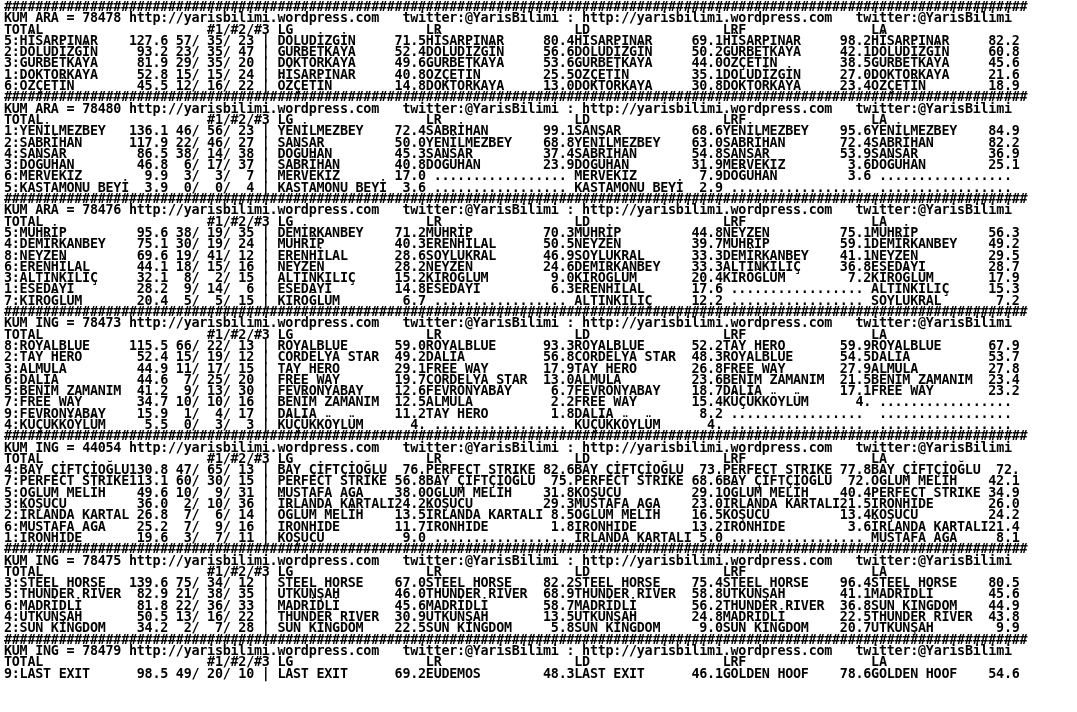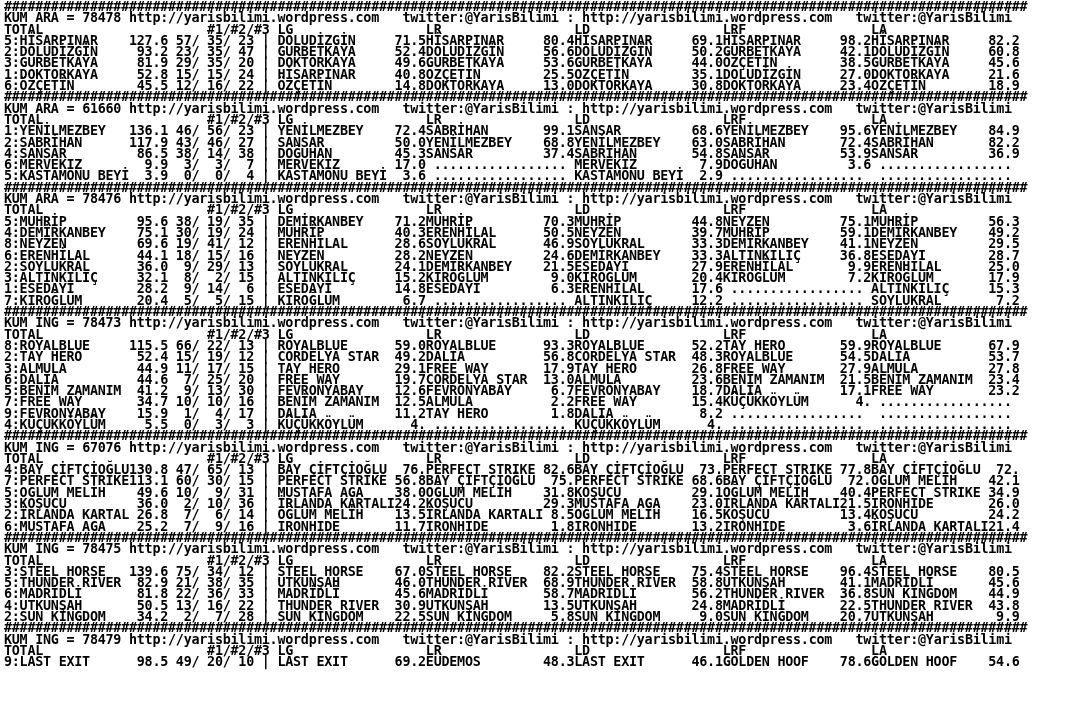--- a/index.html
+++ b/index.html
@@ -28,58 +28,59 @@
 <div id="report">
     <div class="ln"><span>###################################################################################################################################</span></div>
     <div class="ln"><span>KUM ARA = </span><span>78478 </span><span>http://yarisbilimi.wordpress.com</span><span>   </span><span>twitter:@YarisBilimi</span><span> : </span><span>http://yarisbilimi.wordpress.com</span><span>   </span><span>twitter:@YarisBilimi</span></div>
     <div class="ln"><span>TOTAL                     #1/#2/#3 LG                 LR                 LD                 LRF                LA</span></div>
     <div class="ln"><span>5:HİSARPINAR    127.6 57/ 35/ 23 | </span><span>DOLUDİZGİN     71.5HİSARPINAR     80.4HİSARPINAR     69.1HİSARPINAR     98.2HİSARPINAR     82.2</span></div>
     <div class="ln"><span>2:DOLUDİZGİN     93.2 23/ 35/ 47 | </span><span>GURBETKAYA     52.4DOLUDİZGİN     56.6DOLUDİZGİN     50.2GURBETKAYA     42.1DOLUDİZGİN     60.8</span></div>
     <div class="ln"><span>3:GURBETKAYA     81.9 29/ 35/ 20 | </span><span>DOKTORKAYA     49.6GURBETKAYA     53.6GURBETKAYA     44.0ÖZÇETİN        38.5GURBETKAYA     45.6</span></div>
     <div class="ln"><span>1:DOKTORKAYA     52.8 15/ 15/ 24 | </span><span>HİSARPINAR     40.8ÖZÇETİN        25.5ÖZÇETİN        35.1DOLUDİZGİN     27.0DOKTORKAYA     21.6</span></div>
     <div class="ln"><span>6:ÖZÇETİN        45.5 12/ 16/ 22 | </span><span>ÖZÇETİN        14.8DOKTORKAYA     13.0DOKTORKAYA     30.8DOKTORKAYA     23.4ÖZÇETİN        18.9</span></div>
     <div class="ln"><span>###################################################################################################################################</span></div>
-    <div class="ln"><span>KUM ARA = </span><span>61660 </span><span>http://yarisbilimi.wordpress.com</span><span>   </span><span>twitter:@YarisBilimi</span><span> : </span><span>http://yarisbilimi.wordpress.com</span><span>   </span><span>twitter:@YarisBilimi</span></div>
+    <div class="ln"><span>KUM ARA = </span><span>78480 </span><span>http://yarisbilimi.wordpress.com</span><span>   </span><span>twitter:@YarisBilimi</span><span> : </span><span>http://yarisbilimi.wordpress.com</span><span>   </span><span>twitter:@YarisBilimi</span></div>
     <div class="ln"><span>TOTAL                     #1/#2/#3 LG                 LR                 LD                 LRF                LA</span></div>
     <div class="ln"><span>1:YENİLMEZBEY   136.1 46/ 56/ 23 | </span><span>YENİLMEZBEY    72.4SABRİHAN       99.1SANSAR         68.6YENİLMEZBEY    95.6YENİLMEZBEY    84.9</span></div>
-    <div class="ln"><span>2:SABRİHAN      117.9 43/ 46/ 27 | </span><span>SANSAR         50.0YENİLMEZBEY    68.8YENİLMEZBEY    63.0SABRİHAN       72.4SABRİHAN       82.2</span></div>
+    <div class="ln"><span>2:SABRİHAN      117.9 22/ 46/ 27 | </span><span>SANSAR         50.0YENİLMEZBEY    68.8YENİLMEZBEY    63.0SABRİHAN       72.4SABRİHAN       82.2</span></div>
     <div class="ln"><span>4:SANSAR         86.5 38/ 14/ 38 | </span><span>DOĞUHAN        45.3SANSAR         37.4SABRİHAN       54.8SANSAR         53.9SANSAR         36.9</span></div>
+    <div class="ln"><span>3:DOĞUHAN        46.8  6/ 17/ 37 | </span><span>SABRİHAN       40.8DOĞUHAN        23.9DOĞUHAN        31.9MERVEKIZ        3.6DOĞUHAN        25.1</span></div>
     <div class="ln"><span>6:MERVEKIZ        9.9  3/  3/  7 | </span><span>MERVEKIZ       17.0 ................. MERVEKIZ        7.9DOĞUHAN         3.6 ................. </span></div>
     <div class="ln"><span>5:KASTAMONU BEYİ  3.9  0/  0/  4 | </span><span>KASTAMONU BEYİ  3.6 ................. KASTAMONU BEYİ  2.9 .................  ................. </span></div>
     <div class="ln"><span>###################################################################################################################################</span></div>
     <div class="ln"><span>KUM ARA = </span><span>78476 </span><span>http://yarisbilimi.wordpress.com</span><span>   </span><span>twitter:@YarisBilimi</span><span> : </span><span>http://yarisbilimi.wordpress.com</span><span>   </span><span>twitter:@YarisBilimi</span></div>
     <div class="ln"><span>TOTAL                     #1/#2/#3 LG                 LR                 LD                 LRF                LA</span></div>
     <div class="ln"><span>5:MUHRİP         95.6 38/ 19/ 35 | </span><span>DEMİRKANBEY    71.2MUHRİP         70.3MUHRİP         44.8NEYZEN         75.1MUHRİP         56.3</span></div>
     <div class="ln"><span>4:DEMİRKANBEY    75.1 30/ 19/ 24 | </span><span>MUHRİP         40.3ERENHİLAL      50.5NEYZEN         39.7MUHRİP         59.1DEMİRKANBEY    49.2</span></div>
     <div class="ln"><span>8:NEYZEN         69.6 19/ 41/ 12 | </span><span>ERENHİLAL      28.6SOYLUKRAL      46.9SOYLUKRAL      33.3DEMİRKANBEY    41.1NEYZEN         29.5</span></div>
     <div class="ln"><span>6:ERENHİLAL      44.1 18/ 15/ 16 | </span><span>NEYZEN         28.2NEYZEN         24.6DEMİRKANBEY    33.3ALTINKILIÇ     36.8ESEDAYI        28.7</span></div>
-    <div class="ln"><span>2:SOYLUKRAL      36.0  9/ 29/ 13 | </span><span>SOYLUKRAL      24.1DEMİRKANBEY    21.5ESEDAYI        27.9ERENHİLAL       9.9ERENHİLAL      25.0</span></div>
     <div class="ln"><span>3:ALTINKILIÇ     32.1  8/  2/ 15 | </span><span>ALTINKILIÇ     15.2KIROĞLUM        9.0KIROĞLUM       20.4KIROĞLUM        7.2KIROĞLUM       17.9</span></div>
     <div class="ln"><span>1:ESEDAYI        28.2  9/ 14/  6 | </span><span>ESEDAYI        14.8ESEDAYI         6.3ERENHİLAL      17.6 ................. ALTINKILIÇ     15.3</span></div>
     <div class="ln"><span>7:KIROĞLUM       20.4  5/  5/ 15 | </span><span>KIROĞLUM        6.7 ................. ALTINKILIÇ     12.2 ................. SOYLUKRAL       7.2</span></div>
     <div class="ln"><span>###################################################################################################################################</span></div>
     <div class="ln"><span>KUM ING = </span><span>78473 </span><span>http://yarisbilimi.wordpress.com</span><span>   </span><span>twitter:@YarisBilimi</span><span> : </span><span>http://yarisbilimi.wordpress.com</span><span>   </span><span>twitter:@YarisBilimi</span></div>
     <div class="ln"><span>TOTAL                     #1/#2/#3 LG                 LR                 LD                 LRF                LA</span></div>
     <div class="ln"><span>8:ROYALBLUE     115.5 66/ 22/ 13 | </span><span>ROYALBLUE      59.0ROYALBLUE      93.3ROYALBLUE      52.2TAY HERO       59.9ROYALBLUE      67.9</span></div>
     <div class="ln"><span>2:TAY HERO       52.4 15/ 19/ 12 | </span><span>CORDELYA STAR  49.2DALIA          56.8CORDELYA STAR  48.3ROYALBLUE      54.5DALIA          53.7</span></div>
     <div class="ln"><span>3:ALMULA         44.9 11/ 17/ 15 | </span><span>TAY HERO       29.1FREE WAY       17.9TAY HERO       26.8FREE WAY       27.9ALMULA         27.8</span></div>
     <div class="ln"><span>6:DALIA          44.6  7/ 25/ 20 | </span><span>FREE WAY       19.7CORDELYA STAR  13.0ALMULA         23.6BENİM ZAMANIM  21.5BENİM ZAMANIM  23.4</span></div>
     <div class="ln"><span>5:BENİM ZAMANIM  41.2  9/ 13/ 30 | </span><span>FEVRONYABAY    12.6FEVRONYABAY     6.7FEVRONYABAY    18.7DALIA          17.1FREE WAY       23.2</span></div>
     <div class="ln"><span>7:FREE WAY       34.7 10/ 10/ 16 | </span><span>BENİM ZAMANIM  12.5ALMULA          2.2FREE WAY       15.4KÜÇÜKKÖYLÜM      4. ................. </span></div>
     <div class="ln"><span>9:FEVRONYABAY    15.9  1/  4/ 17 | </span><span>DALIA          11.2TAY HERO        1.8DALIA           8.2 .................  ................. </span></div>
     <div class="ln"><span>4:KÜÇÜKKÖYLÜM     5.5  0/  3/  3 | </span><span>KÜÇÜKKÖYLÜM      4. ................. KÜÇÜKKÖYLÜM      4. .................  ................. </span></div>
     <div class="ln"><span>###################################################################################################################################</span></div>
-    <div class="ln"><span>KUM ING = </span><span>67076 </span><span>http://yarisbilimi.wordpress.com</span><span>   </span><span>twitter:@YarisBilimi</span><span> : </span><span>http://yarisbilimi.wordpress.com</span><span>   </span><span>twitter:@YarisBilimi</span></div>
+    <div class="ln"><span>KUM ING = </span><span>44054 </span><span>http://yarisbilimi.wordpress.com</span><span>   </span><span>twitter:@YarisBilimi</span><span> : </span><span>http://yarisbilimi.wordpress.com</span><span>   </span><span>twitter:@YarisBilimi</span></div>
     <div class="ln"><span>TOTAL                     #1/#2/#3 LG                 LR                 LD                 LRF                LA</span></div>
     <div class="ln"><span>4:BAY ÇİFTÇİOĞLU130.8 47/ 65/ 13 | </span><span>BAY ÇİFTÇİOĞLU  76.PERFECT STRIKE 82.6BAY ÇİFTÇİOĞLU  73.PERFECT STRIKE 77.8BAY ÇİFTÇİOĞLU  72.</span></div>
     <div class="ln"><span>7:PERFECT STRIKE113.1 60/ 30/ 15 | </span><span>PERFECT STRIKE 56.8BAY ÇİFTÇİOĞLU  75.PERFECT STRIKE 68.6BAY ÇİFTÇİOĞLU  72.OĞLUM MELİH    42.1</span></div>
     <div class="ln"><span>5:OĞLUM MELİH    49.6 10/  9/ 31 | </span><span>MUSTAFA AGA    38.0OĞLUM MELİH    31.8KOŞUCU         29.1OĞLUM MELİH    40.4PERFECT STRIKE 34.9</span></div>
     <div class="ln"><span>3:KOŞUCU         36.0  2/ 10/ 36 | </span><span>İRLANDA KARTALI24.2KOŞUCU         29.3MUSTAFA AGA    23.0İRLANDA KARTALI21.5IRONHIDE       26.0</span></div>
     <div class="ln"><span>2:İRLANDA KARTAL 26.8  7/  6/ 14 | </span><span>OĞLUM MELİH    13.5İRLANDA KARTALI 8.5OĞLUM MELİH    16.5KOŞUCU         13.4KOŞUCU         24.2</span></div>
     <div class="ln"><span>6:MUSTAFA AGA    25.2  7/  9/ 16 | </span><span>IRONHIDE       11.7IRONHIDE        1.8IRONHIDE       13.2IRONHIDE        3.6İRLANDA KARTALI21.4</span></div>
+    <div class="ln"><span>1:IRONHIDE       19.6  3/  7/ 11 | </span><span>KOŞUCU          9.0 ................. İRLANDA KARTALI 5.0 ................. MUSTAFA AGA     8.1</span></div>
     <div class="ln"><span>###################################################################################################################################</span></div>
     <div class="ln"><span>KUM ING = </span><span>78475 </span><span>http://yarisbilimi.wordpress.com</span><span>   </span><span>twitter:@YarisBilimi</span><span> : </span><span>http://yarisbilimi.wordpress.com</span><span>   </span><span>twitter:@YarisBilimi</span></div>
     <div class="ln"><span>TOTAL                     #1/#2/#3 LG                 LR                 LD                 LRF                LA</span></div>
     <div class="ln"><span>3:STEEL HORSE   139.6 75/ 34/ 12 | </span><span>STEEL HORSE    67.0STEEL HORSE    82.2STEEL HORSE    75.4STEEL HORSE    96.4STEEL HORSE    80.5</span></div>
     <div class="ln"><span>5:THUNDER RIVER  82.9 21/ 38/ 35 | </span><span>UTKUNŞAH       46.0THUNDER RIVER  68.9THUNDER RIVER  58.8UTKUNŞAH       41.1MADRİDLİ       45.6</span></div>
     <div class="ln"><span>6:MADRİDLİ       81.8 22/ 36/ 33 | </span><span>MADRİDLİ       45.6MADRİDLİ       58.7MADRİDLİ       56.2THUNDER RIVER  36.8SUN KINGDOM    44.9</span></div>
     <div class="ln"><span>4:UTKUNŞAH       50.5 13/ 16/ 22 | </span><span>THUNDER RIVER  30.9UTKUNŞAH       13.5UTKUNŞAH       24.8MADRİDLİ       22.5THUNDER RIVER  43.8</span></div>
     <div class="ln"><span>2:SUN KİNGDOM    34.2  2/  7/ 28 | </span><span>SUN KINGDOM    22.5SUN KINGDOM     5.8SUN KINGDOM     9.0SUN KINGDOM    20.7UTKUNŞAH        9.9</span></div>
     <div class="ln"><span>###################################################################################################################################</span></div>
     <div class="ln"><span>KUM ING = </span><span>78479 </span><span>http://yarisbilimi.wordpress.com</span><span>   </span><span>twitter:@YarisBilimi</span><span> : </span><span>http://yarisbilimi.wordpress.com</span><span>   </span><span>twitter:@YarisBilimi</span></div>

